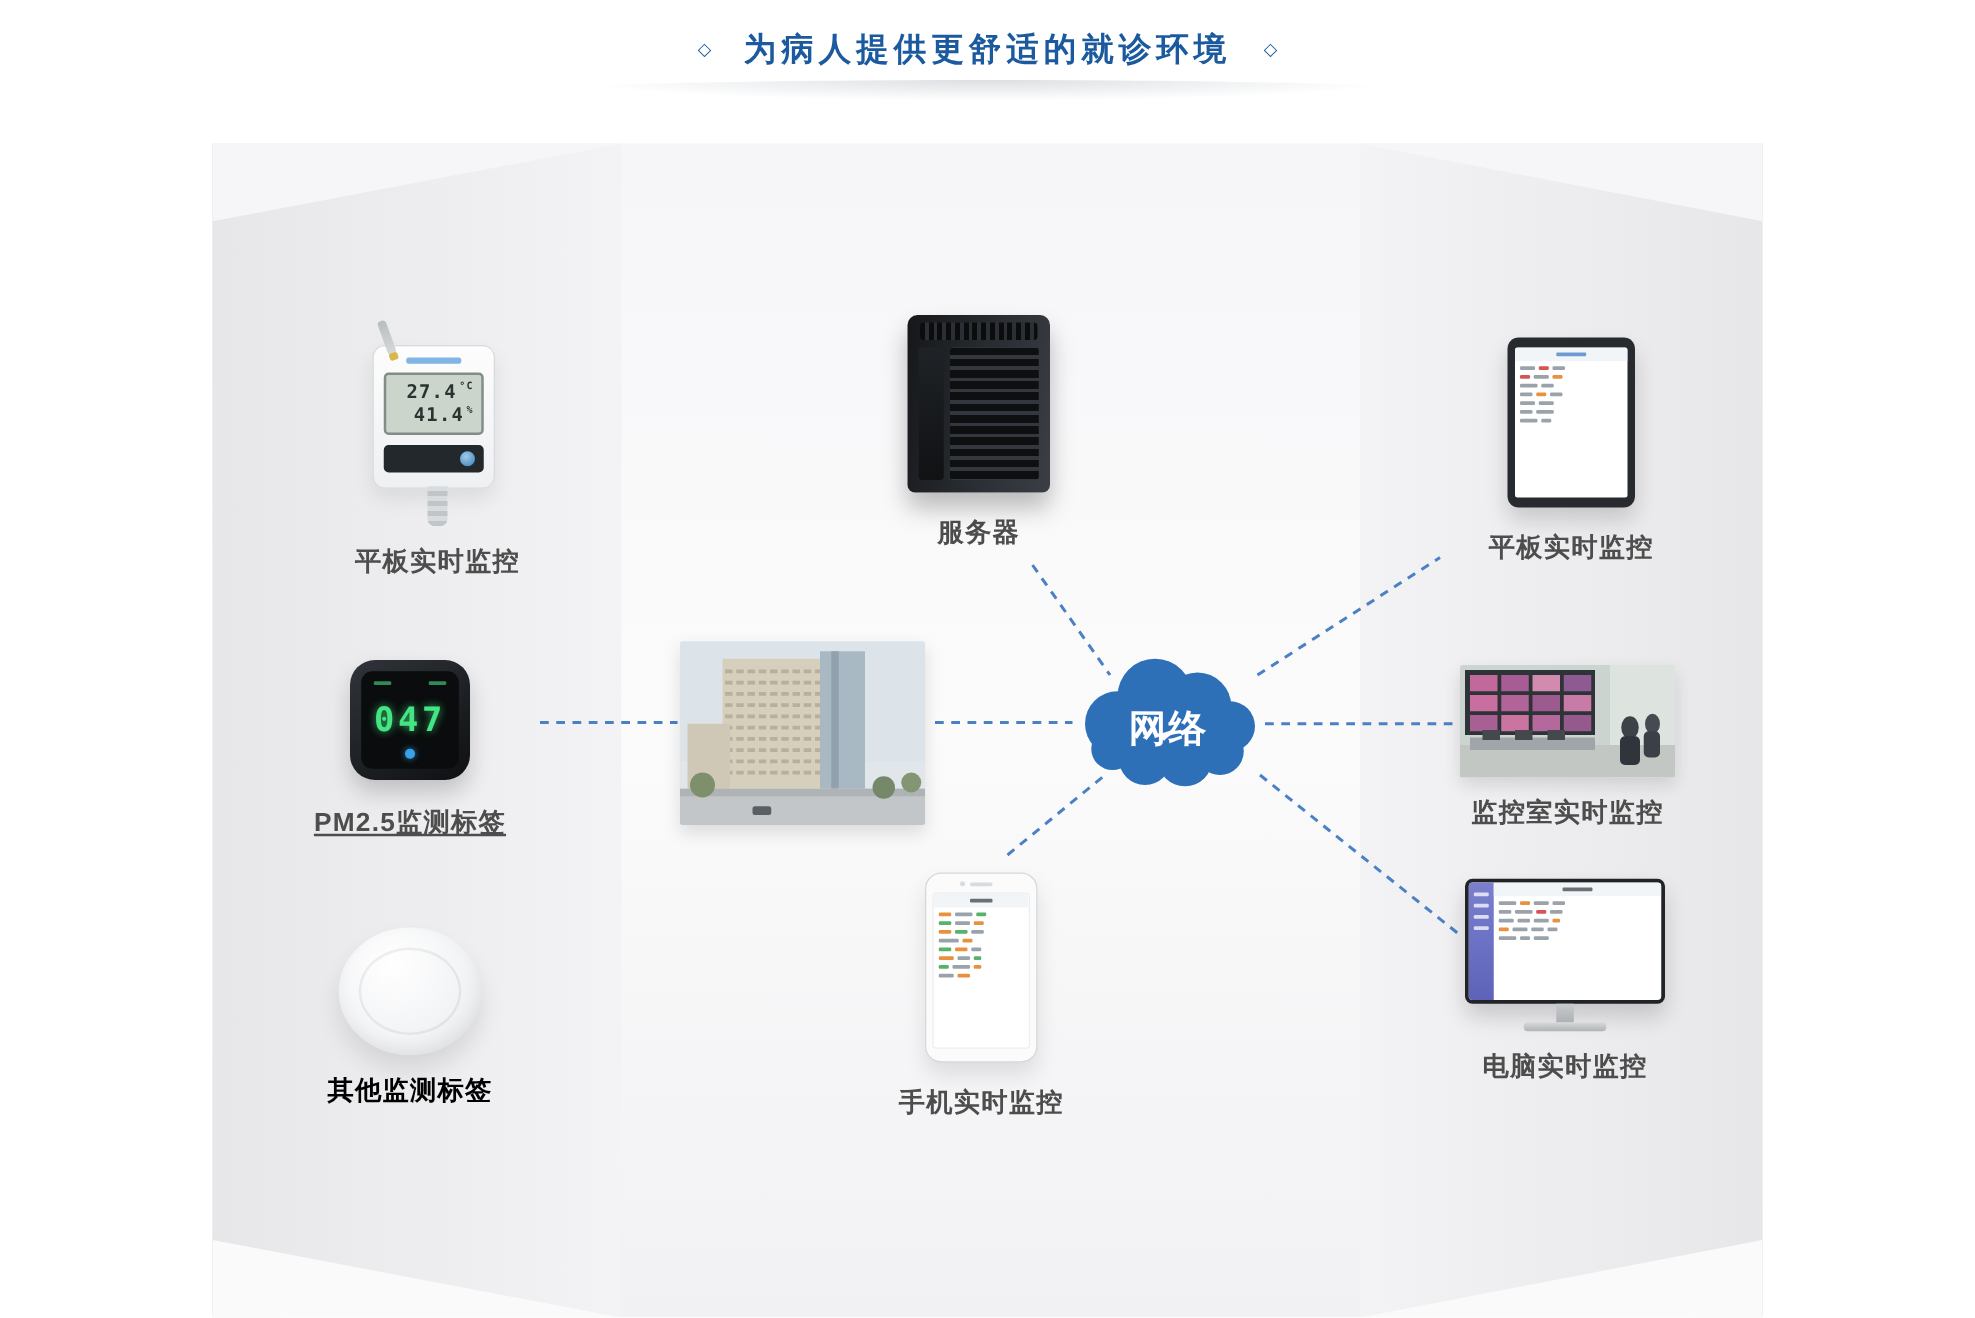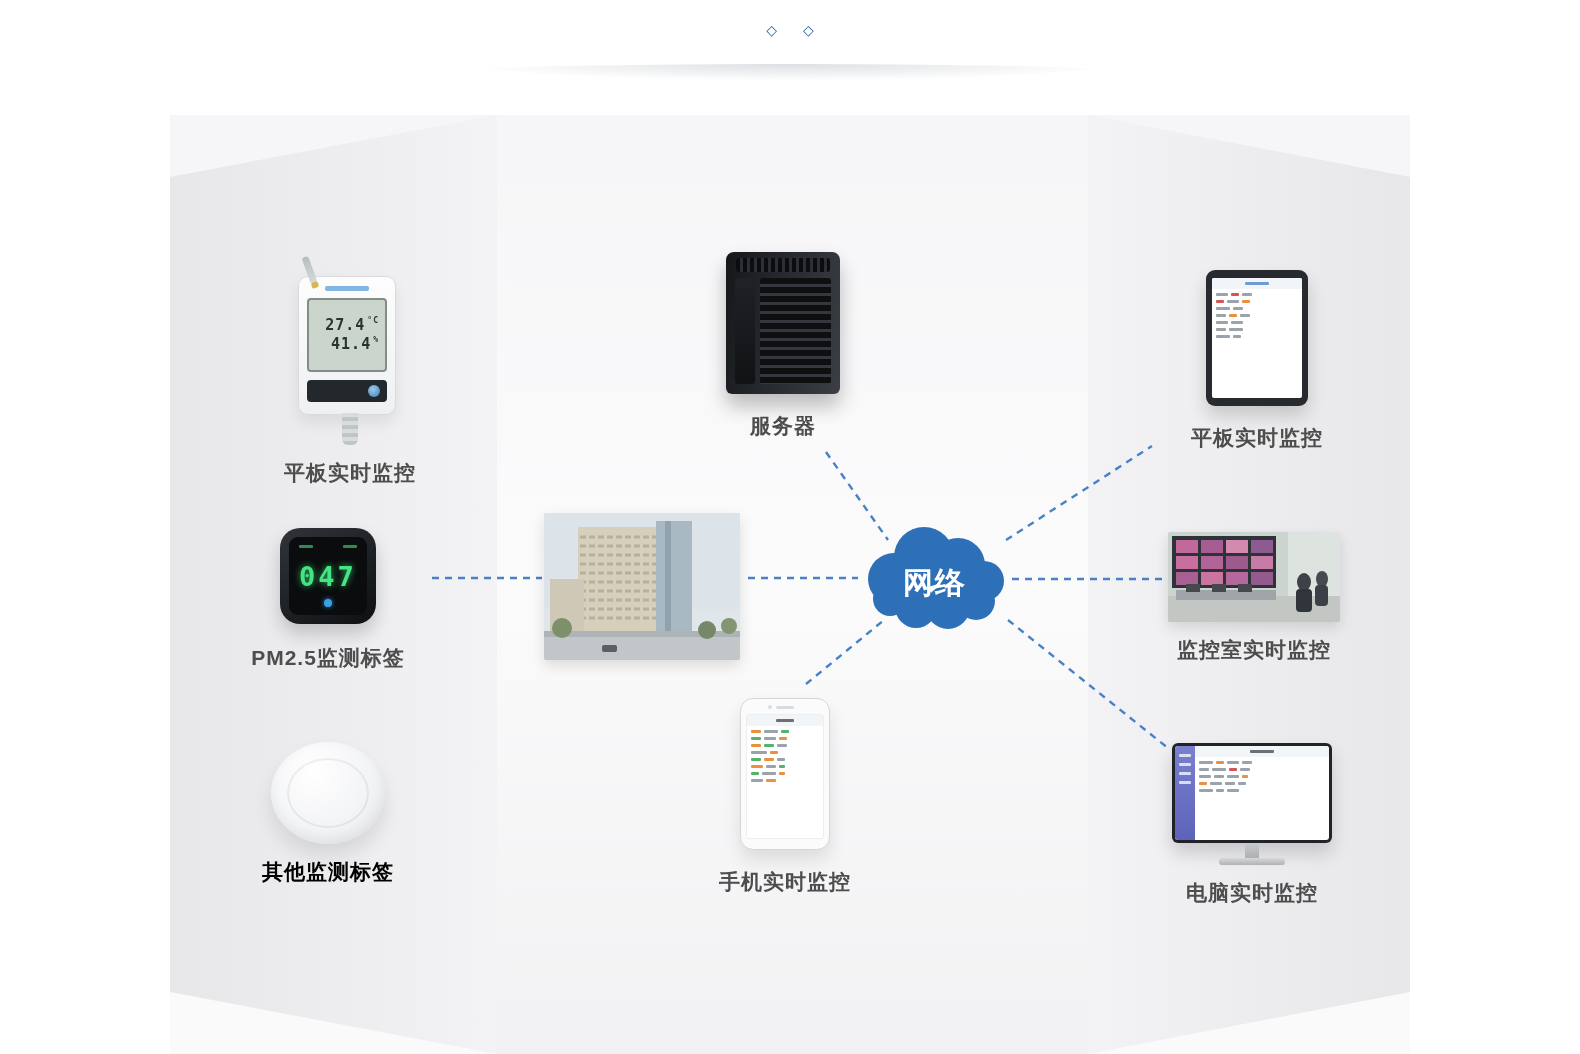--- a/index.html
+++ b/index.html
@@ -37,21 +37,21 @@
   .node{position:absolute;display:flex;flex-direction:column;align-items:center;z-index:10;}
   .node-label{margin-top:14px;font-size:21px;font-weight:bold;color:#4d4d4d;letter-spacing:1px;white-space:nowrap;}
   .node-label.lighter{color:#000000;}
 
   
   .device-logger{position:relative;padding-top:20px;width:104px;}
   .antenna{position:absolute;top:0;left:8px;width:7px;height:28px;background:linear-gradient(180deg,#b9bdc0,#d6d9dc);border-radius:3px;transform:rotate(-20deg);}
   .antenna::after{content:"";position:absolute;bottom:-5px;left:0;width:7px;height:6px;background:#d8b84e;border-radius:2px;}
   .logger-body{width:98px;box-sizing:border-box;background:linear-gradient(180deg,#fdfdfd,#eef0f2);border:1px solid #d8dbde;border-radius:10px;padding:9px 8px 12px;box-shadow:0 8px 16px rgba(0,0,0,.08);}
   .logger-brand{height:5px;width:44px;background:#3f8fd6;opacity:.65;border-radius:2px;margin:0 auto 7px;}
-  .lcd{background:#ccd5cc;border:2px solid #828d88;border-radius:4px;padding:16px 6px;
+  .lcd{background:#ccd5cc;border:2px solid #828d88;border-radius:4px;padding:4px 6px;
     font-family:"DejaVu Sans Mono","Liberation Mono",monospace;color:#273430;}
   .lcd-line{font-size:15px;font-weight:bold;letter-spacing:1px;line-height:1.25;text-align:right;}
   .lcd-unit{font-size:8px;vertical-align:top;margin-left:2px;}
   .logger-panel{margin-top:8px;height:22px;background:#23282c;border-radius:4px;display:flex;align-items:center;justify-content:flex-end;padding:0 7px;}
   .logger-btn{width:12px;height:12px;border-radius:50%;background:radial-gradient(circle at 40% 35%,#9fc9ea,#3a7fb5);}
   .probe{width:16px;height:32px;margin:-2px auto 0;background:repeating-linear-gradient(180deg,#d9dcdf 0 4px,#c1c5c8 4px 8px);border-radius:0 0 6px 6px;}
 
   
   .device-pm{position:relative;width:96px;height:96px;border-radius:20px;background:linear-gradient(145deg,#30343a,#0e1012);box-shadow:0 10px 18px rgba(0,0,0,.18);}
   .pm-screen{position:absolute;inset:9px;border-radius:9px;background:#0a0c0d;}
@@ -120,20 +120,21 @@
     <div class="room-right"></div>
     <div class="room-center"></div>
     <div class="wedge wedge-tl"></div>
     <div class="wedge wedge-tr"></div>
     <div class="wedge wedge-bl"></div>
     <div class="wedge wedge-br"></div>
   </div>
 
   <div class="title-wrap">
     <span class="orn">◇</span>
+    <h1 class="title">为病人提供更舒适的就诊环境</h1>
     <span class="orn">◇</span>
   </div>
   <div class="title-shadow"></div>
 
   <svg class="lines" viewBox="0 0 1580 1054">
     <line x1="432" y1="578" x2="542" y2="578"></line>
     <line x1="748" y1="578" x2="858" y2="578"></line>
     <line x1="826" y1="452" x2="888" y2="540"></line>
     <line x1="806" y1="684" x2="884" y2="620"></line>
     <line x1="1006" y1="540" x2="1152" y2="446"></line>
@@ -163,21 +164,21 @@
     <div class="device-pm">
       <div class="pm-screen">
         <div class="pm-top">
             <i></i>
             <i></i>
           </div>
         <div class="pm-digits">047</div>
         <div class="pm-dot"></div>
       </div>
     </div>
-    <div class="node-label" style="margin-top:20px;">PM2.5监测标签</div>
+    <div class="node-label" style="margin-top:20px;text-decoration:underline;">PM2.5监测标签</div>
   </div>
 
   <div class="node" style="left:218px;top:742px;width:220px;">
     <div class="device-round"></div>
     <div class="node-label lighter">其他监测标签</div>
   </div>
 
   <div class="node" style="left:673px;top:252px;width:220px;">
     <div class="device-server">
       <div class="server-vent"></div>
@@ -348,21 +349,21 @@
           </div>
         <div class="mini-row">
             <i class="b-g w14"></i>
             <i class="b-g w8"></i>
           </div>
       </div>
     </div>
     <div class="node-label" style="margin-top:18px;">平板实时监控</div>
   </div>
 
-  <div class="node" style="left:1142px;top:743px;width:220px;text-align:center;">
+  <div class="node" style="left:1142px;top:703px;width:220px;text-align:center;">
     <div class="device-pc">
       <div class="pc-monitor">
         <div class="pc-screen">
           <div class="pc-sidebar">
               <i></i>
               <i></i>
               <i></i>
               <i></i>
             </div>
           <div class="pc-main">

